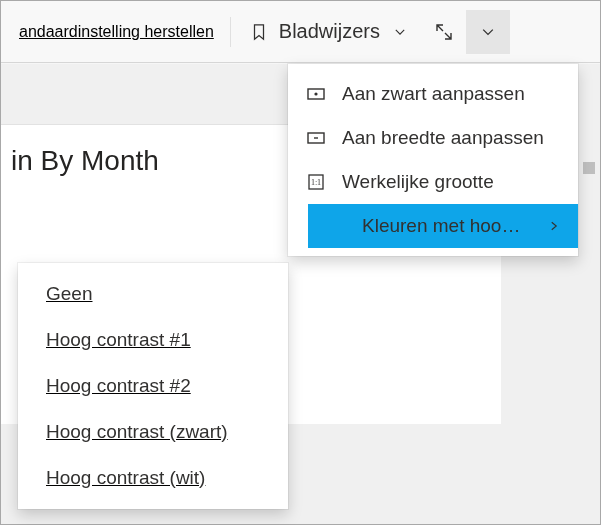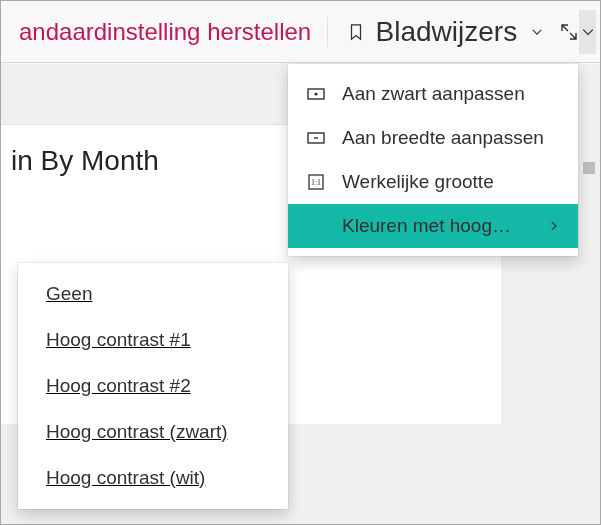--- a/index.html
+++ b/index.html
@@ -6,25 +6,25 @@
   html, body { width: 601px; height: 525px; font-family: "Segoe UI", Arial, sans-serif; overflow: hidden; background: #fff; }
   .frame {
     width: 601px; height: 525px; position: relative; background: #f6f6f6;
     border: 1px solid #a8a8a8;
   }
   .toolbar {
     height: 62px; display: flex; align-items: center; padding: 0 4px 0 8px;
     border-bottom: 1px solid #d6d6d6; background: #f8f8f8;
   }
   .toolbar-text {
-    font-size: 24px; color: #be185d; padding: 6px 10px; white-space: nowrap;
+    font-size: 16px; color: #000000; padding: 6px 10px; white-space: nowrap; text-decoration: underline;
   }
   .toolbar-sep { width: 1px; height: 30px; background: #e0e0e0; margin: 0 6px; }
   .toolbar-btn {
-    display: flex; align-items: center; gap: 10px; padding: 6px 12px; font-size: 28px;
+    display: flex; align-items: center; gap: 10px; padding: 6px 12px; font-size: 20px;
     color: #323130; cursor: pointer;
   }
   .toolbar-icon { width: 20px; height: 20px; display: inline-flex; align-items: center; justify-content: center; }
   .toolbar-iconbtn {
     width: 44px; height: 44px; display: flex; align-items: center; justify-content: center;
     cursor: pointer;
   }
   .toolbar-iconbtn.active { background: #e5e5e5; }
   .content {
     position: absolute; left: 0; top: 63px; right: 0; bottom: 0; background: #f0f0f0;
@@ -46,21 +46,21 @@
   }
   .menu {
     position: absolute; top: 63px; right: 22px; width: 290px; background: #fff;
     box-shadow: 0 6px 14px rgba(0,0,0,0.18), 0 0 0 1px rgba(0,0,0,0.05);
     padding: 8px 0;
   }
   .menu-item {
     display: flex; align-items: center; gap: 16px; padding: 11px 16px; font-size: 19px;
     color: #323130; cursor: pointer;
   }
-  .menu-item.hover { background: #14b8a6; }
+  .menu-item.hover { background: #0ea5e9; margin-left: 20px; }
   .menu-icon { width: 22px; height: 22px; display: inline-flex; align-items: center; justify-content: flex-end; flex-shrink: 0; }
   .menu-label { flex: 1; white-space: nowrap; overflow: hidden; text-overflow: ellipsis; }
   .menu-chevron { width: 16px; height: 16px; display: inline-flex; align-items: center; justify-content: center; }
   .submenu {
     position: absolute; top: 262px; left: 17px; width: 270px; background: #fff;
     box-shadow: 0 6px 14px rgba(0,0,0,0.18), 0 0 0 1px rgba(0,0,0,0.05);
     padding: 8px 0;
     text-decoration: underline;
   }
   .submenu-item {

